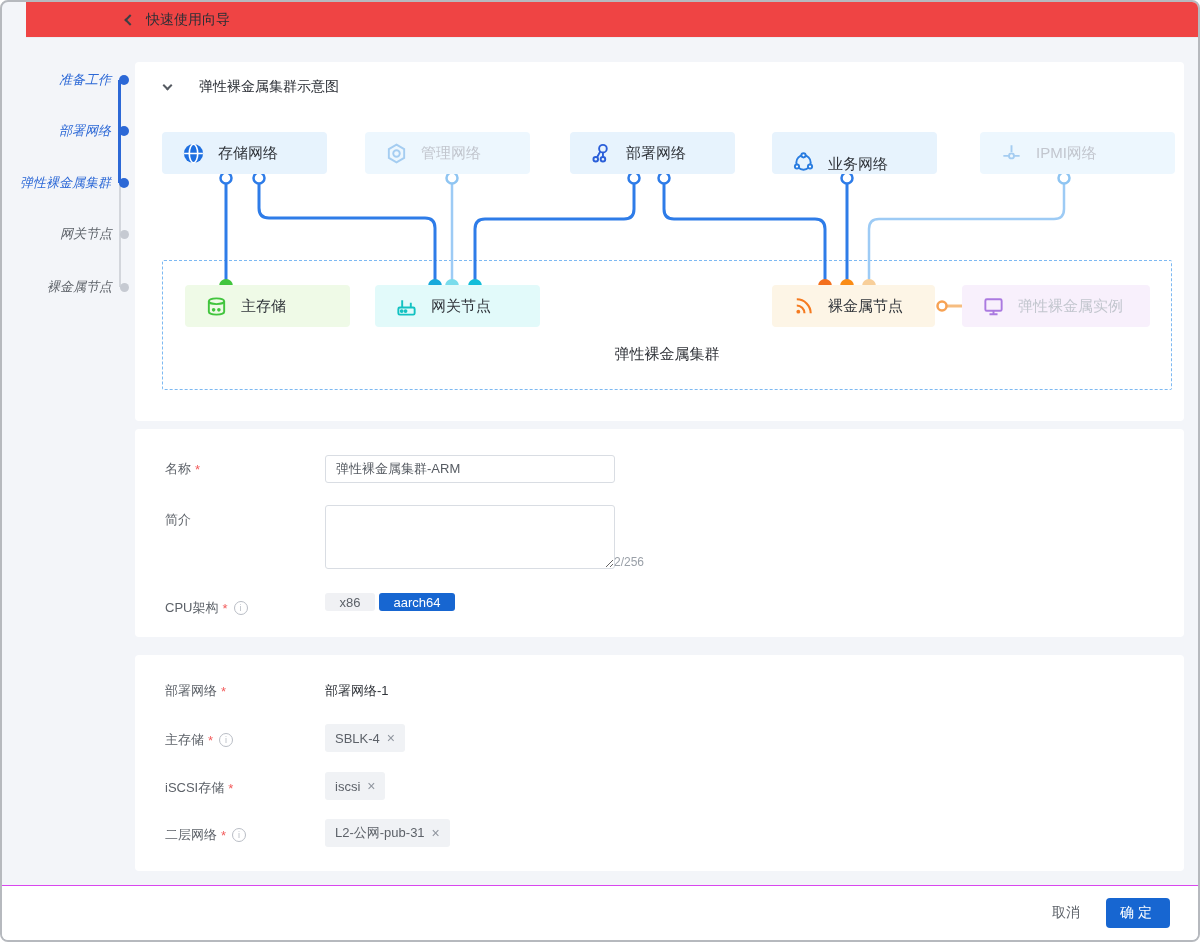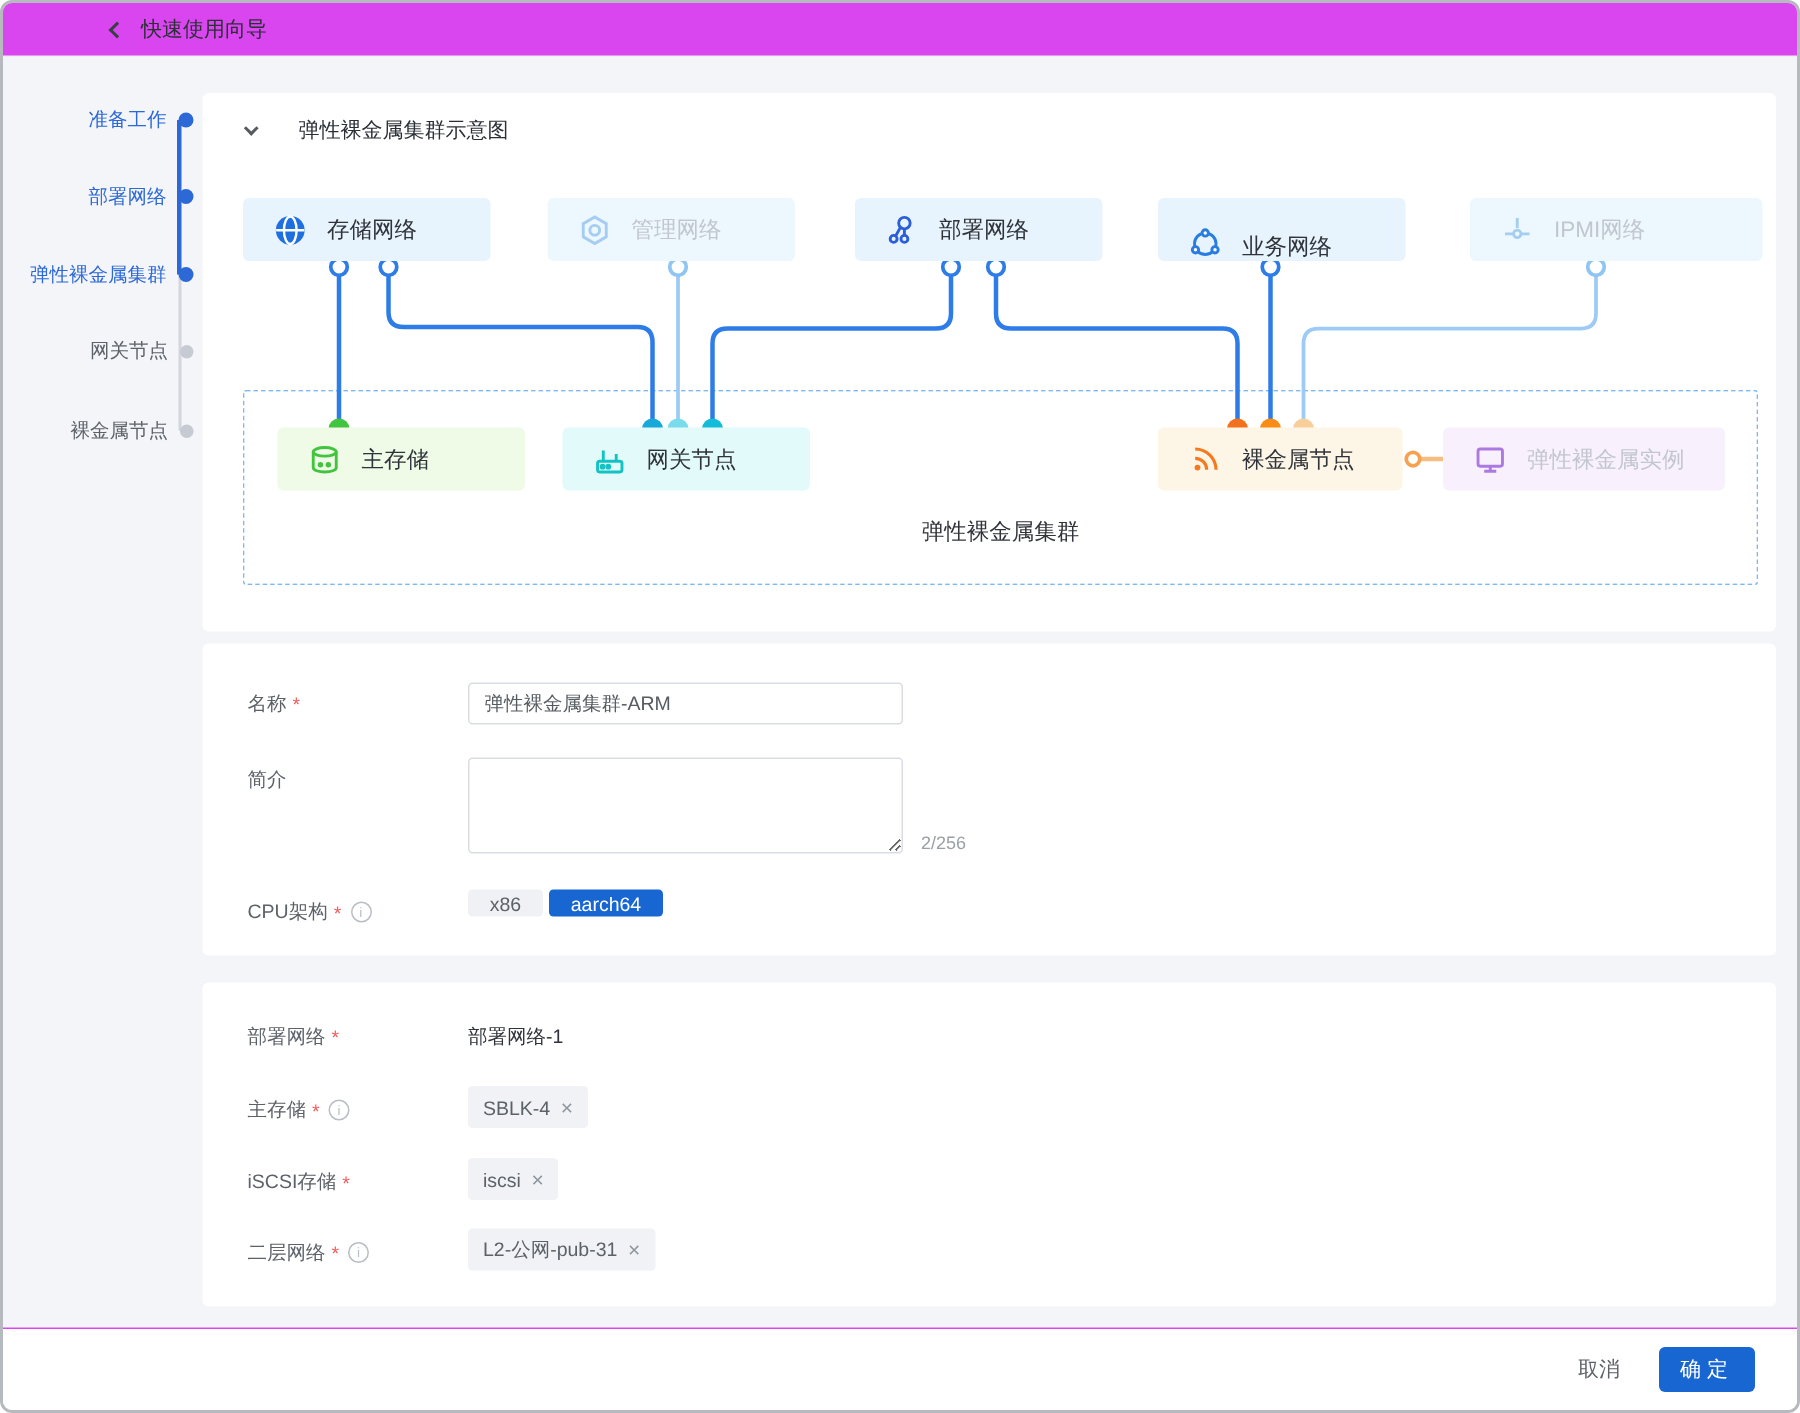--- a/index.html
+++ b/index.html
@@ -2,35 +2,35 @@
 <html><head>
 <meta charset="utf-8">
 <style>
   * { margin:0; padding:0; box-sizing:border-box; }
   html,body { background:#fff; }
   body { font-family:"Liberation Sans","DejaVu Sans",sans-serif; }
   .app { width:1200px; height:942px; border:2px solid #b6b9be; border-radius:8px;
          overflow:hidden; background:#f3f5f9; display:flex; flex-direction:column; }
 
   
-  .header { height:36px; background:#d946ef; border-bottom:1px solid #ebeef2;
-            display:flex; align-items:center; padding-left:72px; flex:0 0 auto; }
+  .header { height:36px; background:#ef4444; border-bottom:1px solid #ebeef2;
+            display:flex; align-items:center; padding-left:100px; flex:0 0 auto;margin-left:24px; }
   .chev-left { width:8px; height:8px; border-left:2px solid #3a3f45; border-bottom:2px solid #3a3f45;
                transform:rotate(45deg); display:inline-block; margin-right:12px; cursor:pointer; }
   .header-title { font-size:14px; color:#2b2f36; }
 
   
   .body { flex:1 1 auto; position:relative; overflow:hidden; }
 
   
   .step-line { position:absolute; left:117px; width:2px; }
   .step-line.blue { top:42px; height:103px; background:#2c68d6; width:3px; left:116px; }
   .step-line.gray { top:145px; height:104px; background:#d3d6dc; }
   .step { position:absolute; left:0; width:127px; height:18px; display:flex;
-          align-items:center; justify-content:flex-end; gap:8px; cursor:pointer; }
+          align-items:center; justify-content:flex-end; gap:8px; cursor:pointer;font-style:italic; }
   .step .lbl { font-size:13px; color:#5d6269; white-space:nowrap; }
   .step.active .lbl { color:#2c68d6; }
   .step .dot { width:9px; height:9px; border-radius:50%; background:#c6cad2; flex:0 0 auto; }
   .step.active .dot { background:#2c68d6; width:10px; height:10px; }
 
   
   .main { position:absolute; left:133px; top:24px; width:1049px; }
   .card { background:#fff; border-radius:4px; position:relative; }
   .card1 { height:359px; }
   .card2 { height:208px; margin-top:8px; }
@@ -64,21 +64,21 @@
   .n-bm { left:637px; width:163px; background:#fdf5e6; }
   .n-inst { left:827px; width:188px; background:#f8f0fc; }
 
   
   .frow { position:absolute; left:30px; display:flex; align-items:center; }
   .flabel { font-size:13px; color:#5d6269; display:flex; align-items:center; }
   .req { color:#f25c5c; margin-left:4px; font-size:13px; }
   .info { width:14px; height:14px; border:1px solid #b9bdc5; border-radius:50%; color:#b9bdc5;
           font-size:9px; display:inline-flex; align-items:center; justify-content:center;
           margin-left:6px; cursor:pointer; font-style:normal; }
-  .field { position:absolute; left:177px; }
+  .field { position:absolute; left:190px; }
   .txt-input { width:290px; height:28px; border:1px solid #d9dde3; border-radius:3px;
                padding:0 10px; font-size:13px; color:#565b62; outline:none;
                font-family:"Liberation Sans","DejaVu Sans",sans-serif; }
   .txt-area { width:290px; height:64px; border:1px solid #d9dde3; border-radius:3px;
               padding:6px 10px; font-size:13px; color:#565b62; outline:none; resize:both;
               font-family:"Liberation Sans","DejaVu Sans",sans-serif; }
   .counter { position:absolute; left:479px; top:126px; font-size:12px; color:#9aa0a8; }
   .seg { display:flex; gap:4px; }
   .seg-btn { height:18px; border:none; border-radius:3px; font-size:13px; cursor:pointer;
              font-family:"Liberation Sans","DejaVu Sans",sans-serif; }

